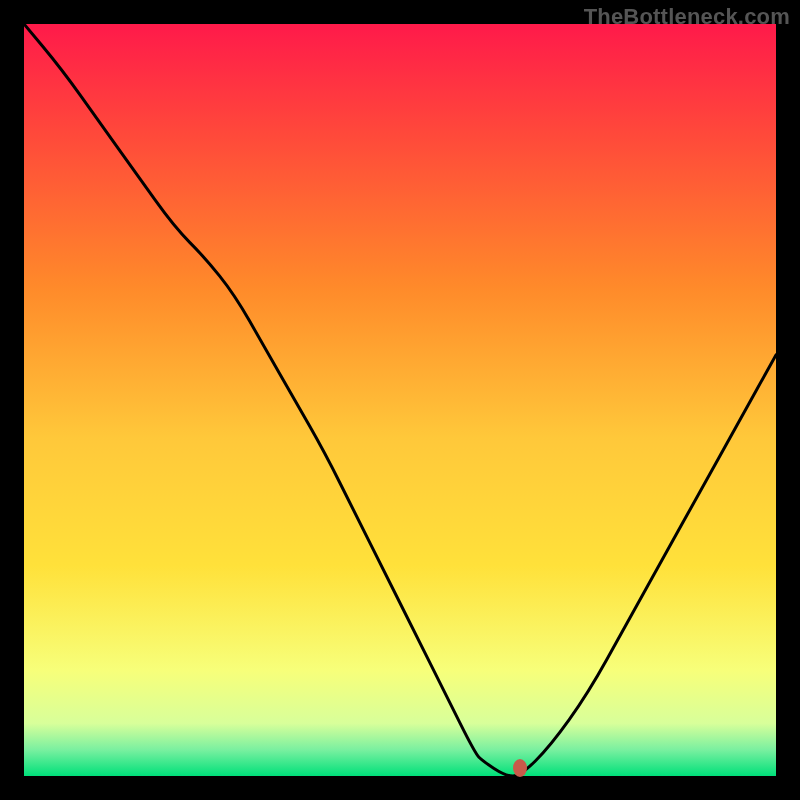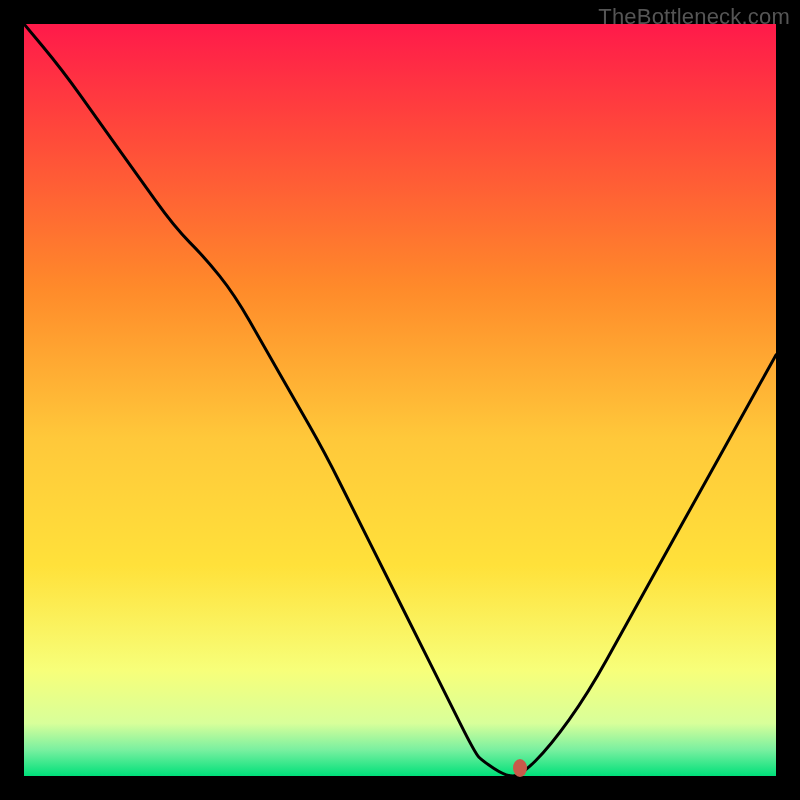--- a/index.html
+++ b/index.html
@@ -4,21 +4,21 @@
 <style>
   * { margin: 0; padding: 0; box-sizing: border-box; }
   html, body { width: 800px; height: 800px; background: #000; overflow: hidden; }
   .frame { position: relative; width: 800px; height: 800px; background: #000; }
   .watermark {
     position: absolute;
     top: 4px;
     right: 10px;
     font-family: Arial, Helvetica, sans-serif;
     font-size: 22px;
-    font-weight: 400;
+    font-weight: 700;
     color: #555;
     letter-spacing: 0.2px;
   }
   .plot {
     position: absolute;
     left: 24px;
     top: 24px;
     width: 752px;
     height: 752px;
   }

